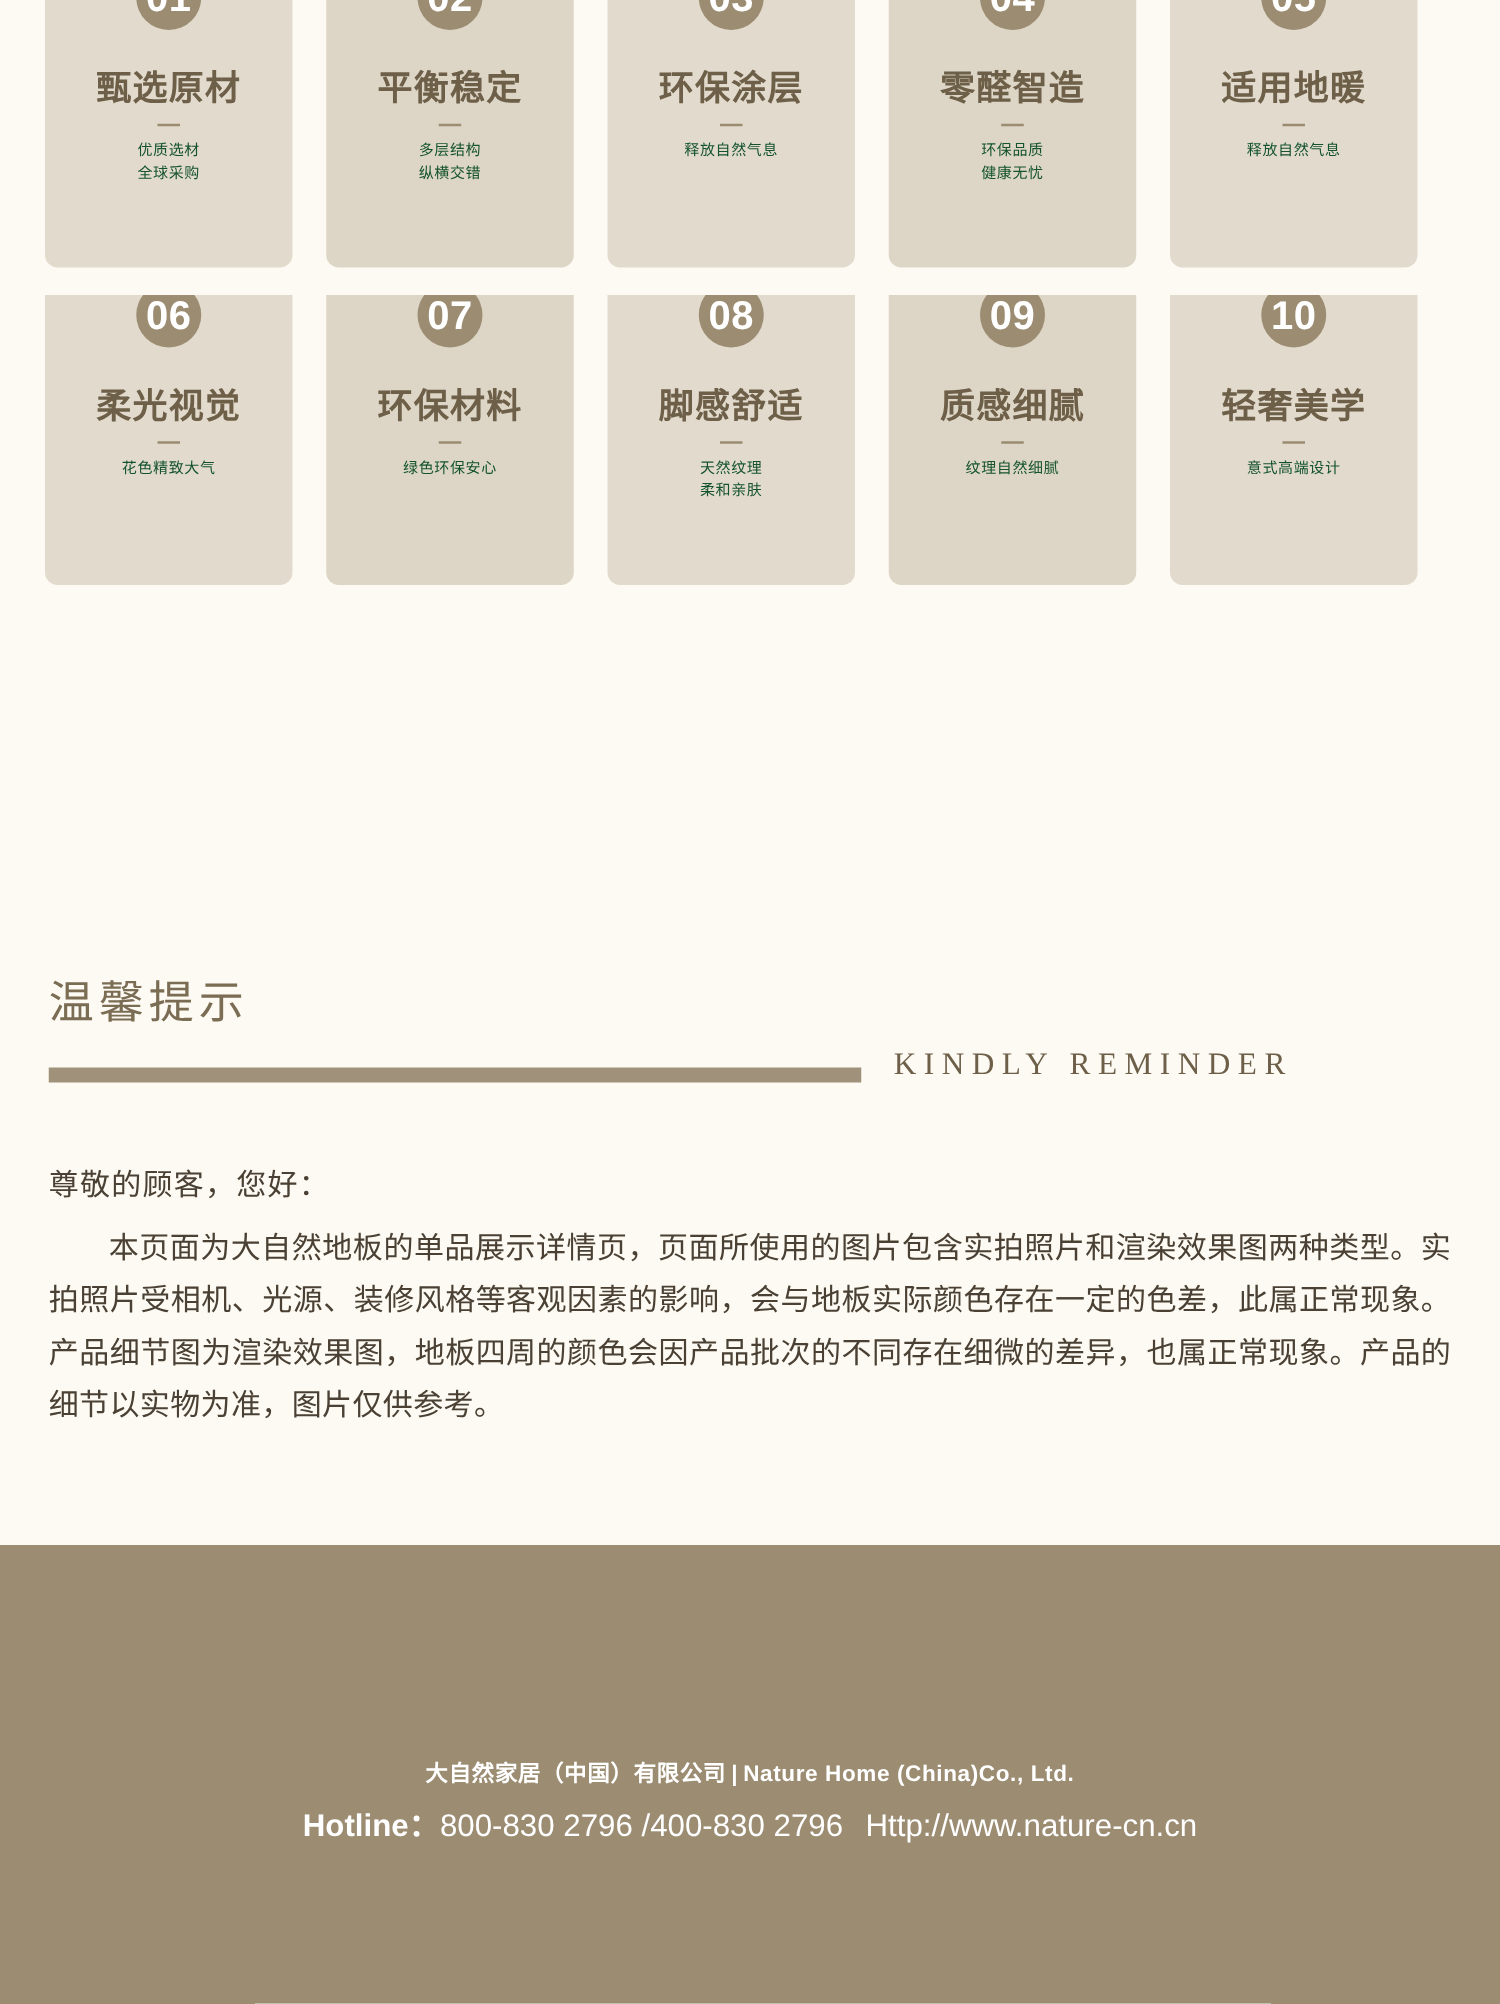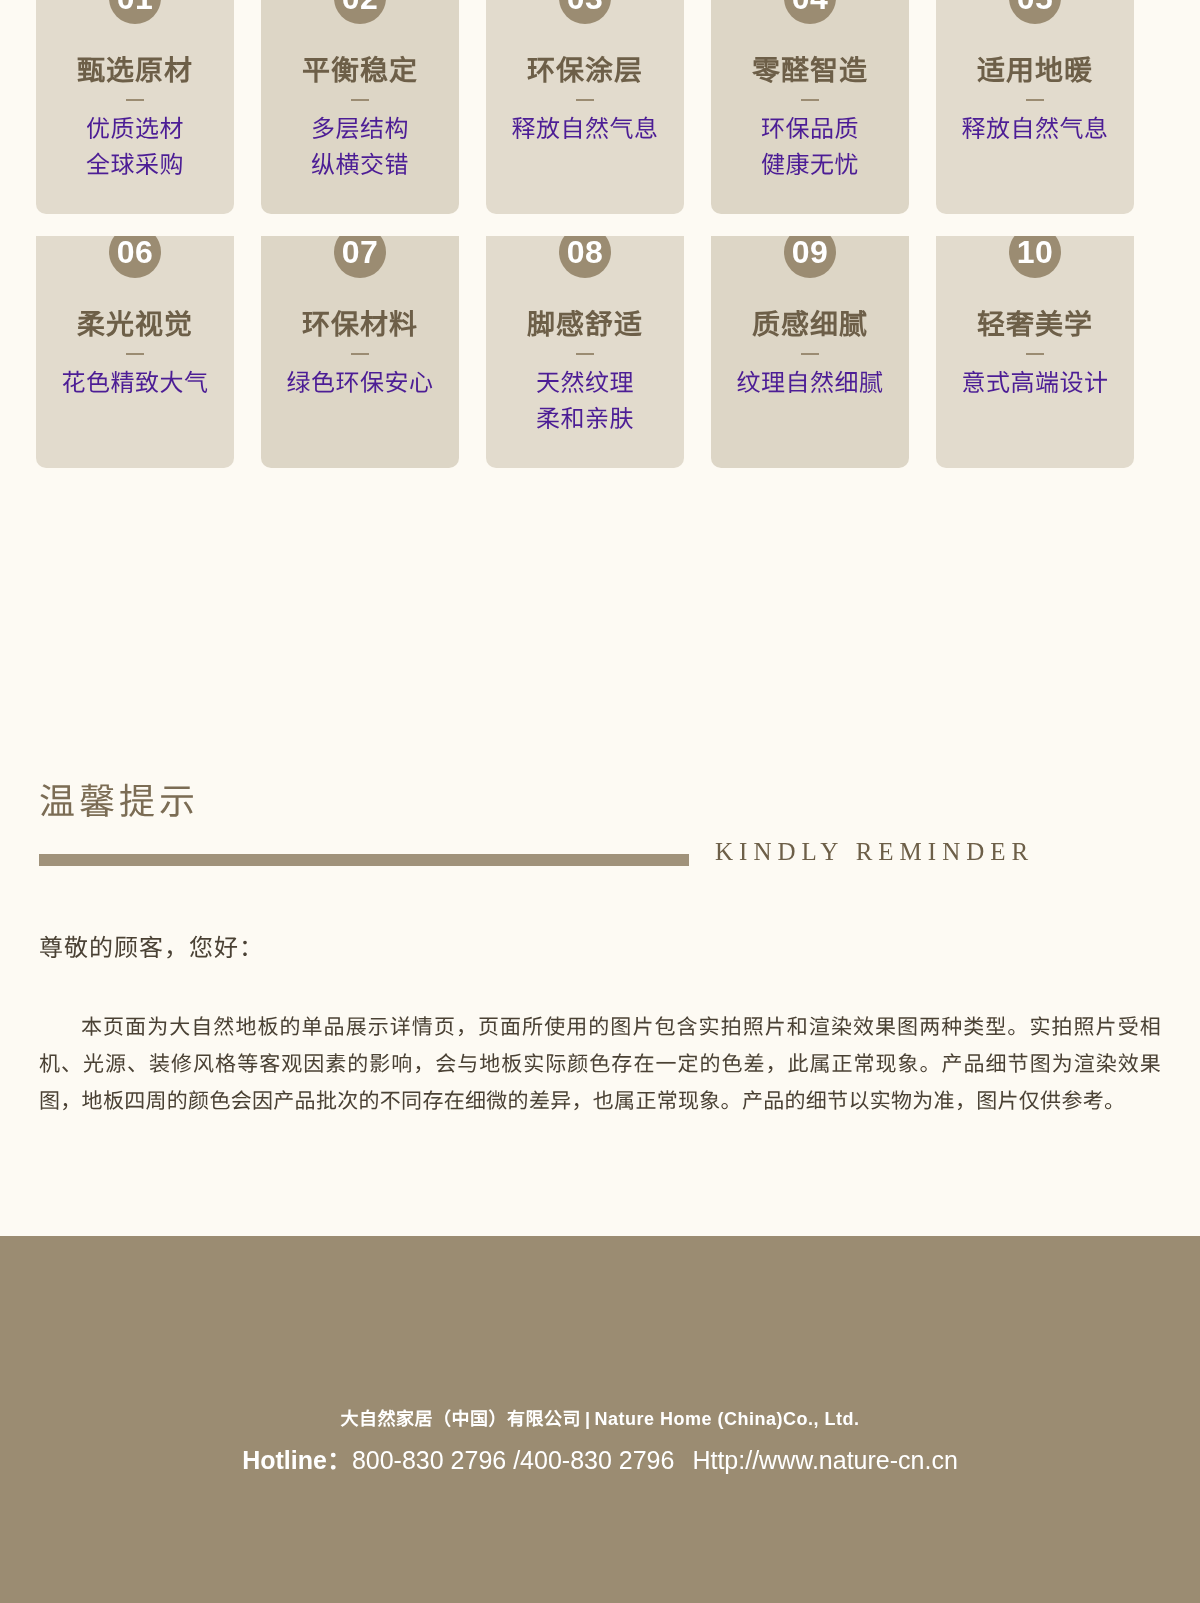--- a/index.html
+++ b/index.html
@@ -66,22 +66,22 @@
     letter-spacing: 1px;
     line-height: 1.05;
   }
   .feature-divider {
     width: 18px;
     height: 2px;
     background: #9b8c72;
     margin: 14px 0 10px;
   }
   .feature-desc {
-    font-size: 24px;
-    color: #4c1d95;
+    font-size: 12px;
+    color: #14532d;
     line-height: 1.5;
     text-align: left;
     letter-spacing: 0.5px;
   }
 
   
   .reminder {
     position: absolute;
     left: 0;
     top: 772px;
@@ -112,22 +112,22 @@
     letter-spacing: 6px;
     white-space: nowrap;
   }
   .reminder-greeting {
     margin-top: 62px;
     font-size: 24px;
     color: #4a4134;
     letter-spacing: 1px;
   }
   .reminder-body {
-    margin-top: 46px;
-    font-size: 21px;
+    margin-top: 15px;
+    font-size: 24px;
     line-height: 1.75;
     color: #4a4134;
     text-indent: 2em;
     text-align: justify;
     letter-spacing: 0.3px;
   }
 
   
   .footer {
     position: absolute;

